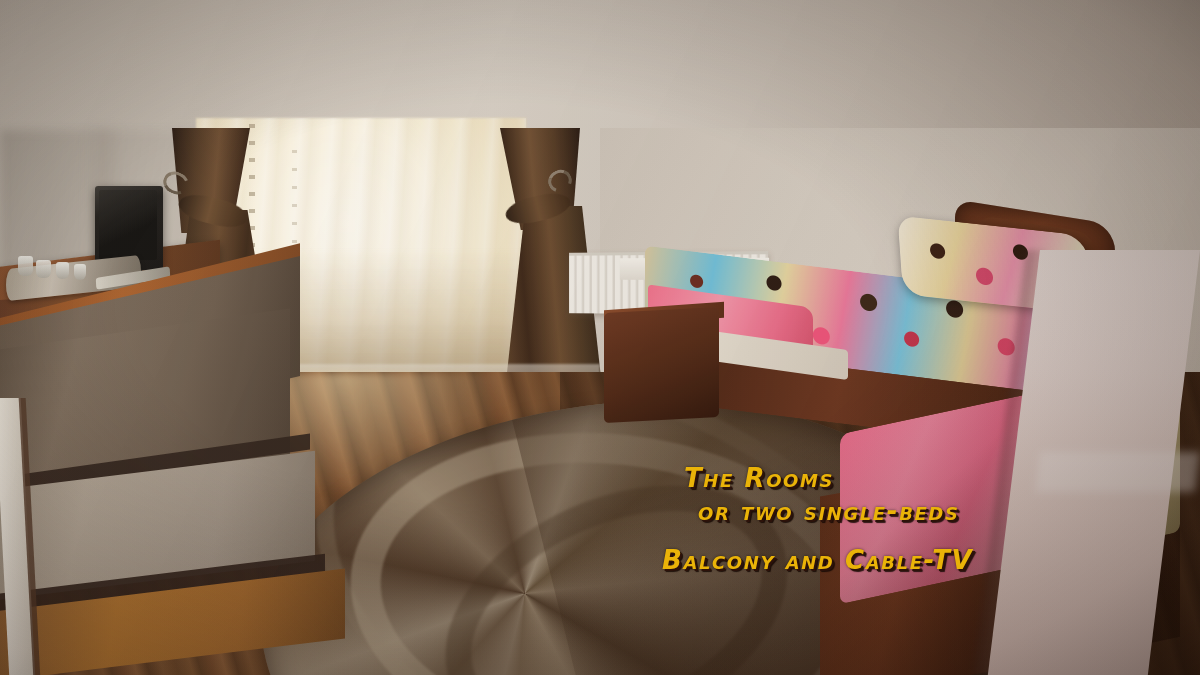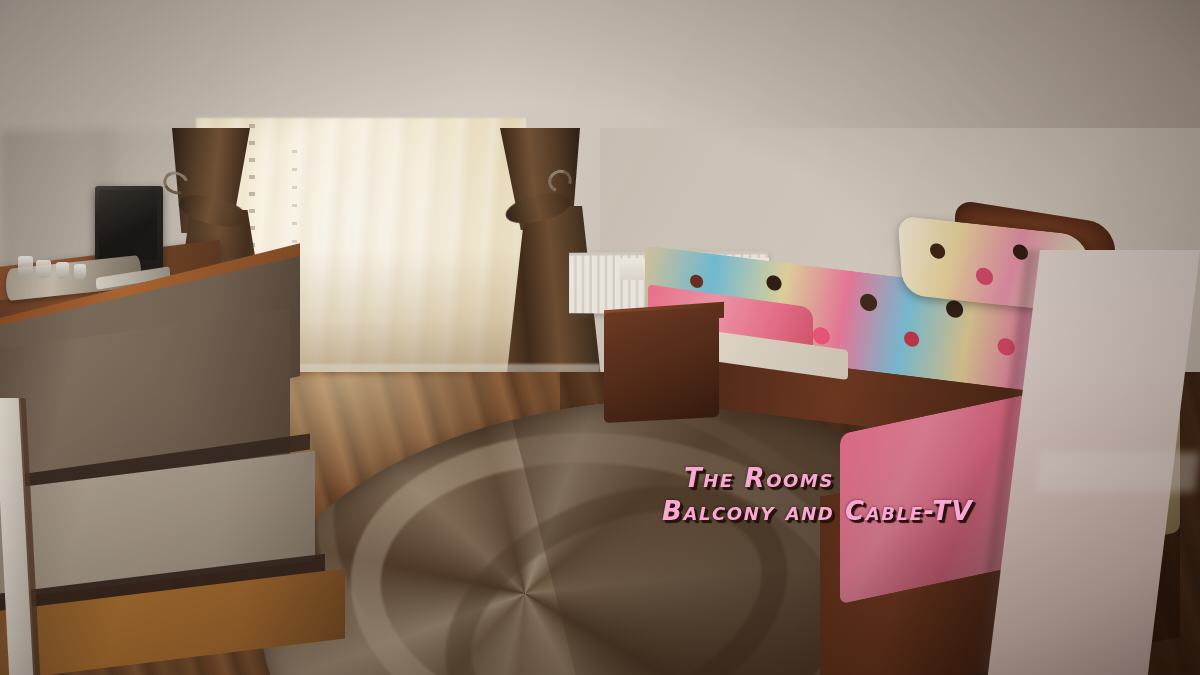--- a/index.html
+++ b/index.html
@@ -498,31 +498,31 @@
   
   #caption{
     position:absolute; left:660px; top:462px; width:420px;
     font-family:"DejaVu Sans", sans-serif;
     font-weight:bold;
     font-style:italic;
     font-variant:small-caps;
     font-size:26px;
     line-height:33px;
     letter-spacing:1.6px;
-    color:#f9a8d4;
+    color:#eab308;
     text-shadow:
       2px 2px 0 #2c120a, 3px 3px 1px rgba(20,8,4,.85),
       0 0 3px rgba(0,0,0,.55);
     white-space:nowrap;
   }
   #caption .l1{ padding-left:24px; }
   #caption .l2{ padding-left:62px; }
   #caption .l3{ padding-left:38px; }
   #caption .l4{ padding-left:16px; }
-  #caption .l5{ padding-left:2px; }
+  #caption .l5{ padding-left:2px;margin-top:16px; }
 </style>
 </head>
 <body>
 
 <div id="poster">
 
   <div id="photo">
 
     <div class="wall-main"></div>
     <div class="wall-right"></div>
@@ -605,16 +605,17 @@
     <div class="wall-pink"></div>
     <div class="wall-pink-band"></div>
 
     <div class="photo-warm"></div>
     <div class="photo-vignette"></div>
   </div>
 
 
   <div id="caption">
     <div class="l1">The Rooms</div>
+    <div class="l3">or two single-beds</div>
     <div class="l5">Balcony and Cable-TV</div>
   </div>
 
 </div>
 
 </body></html>

